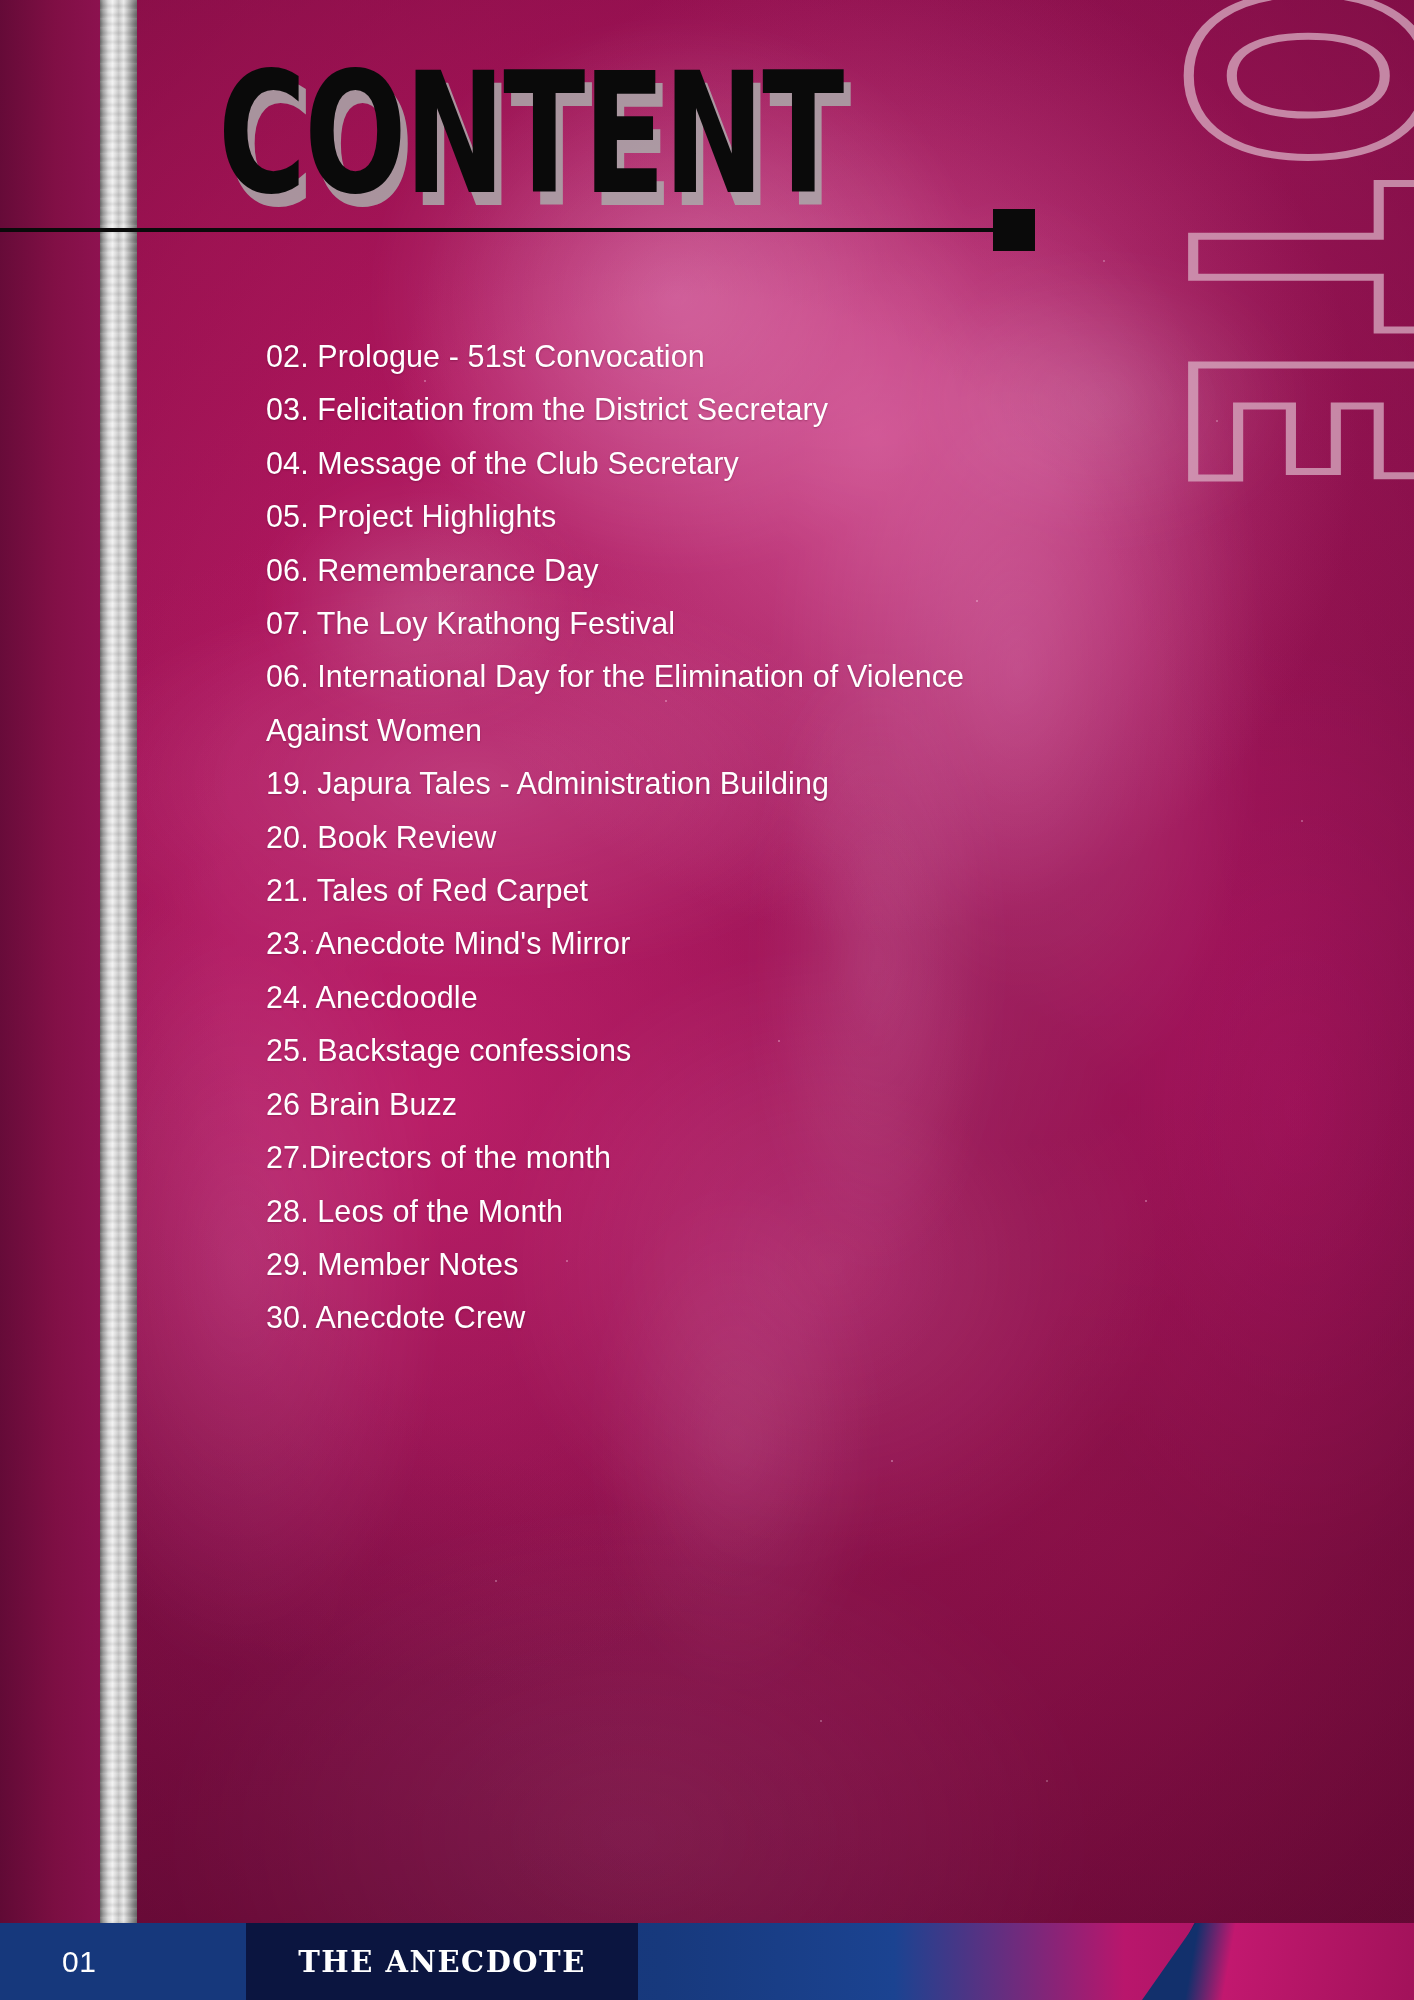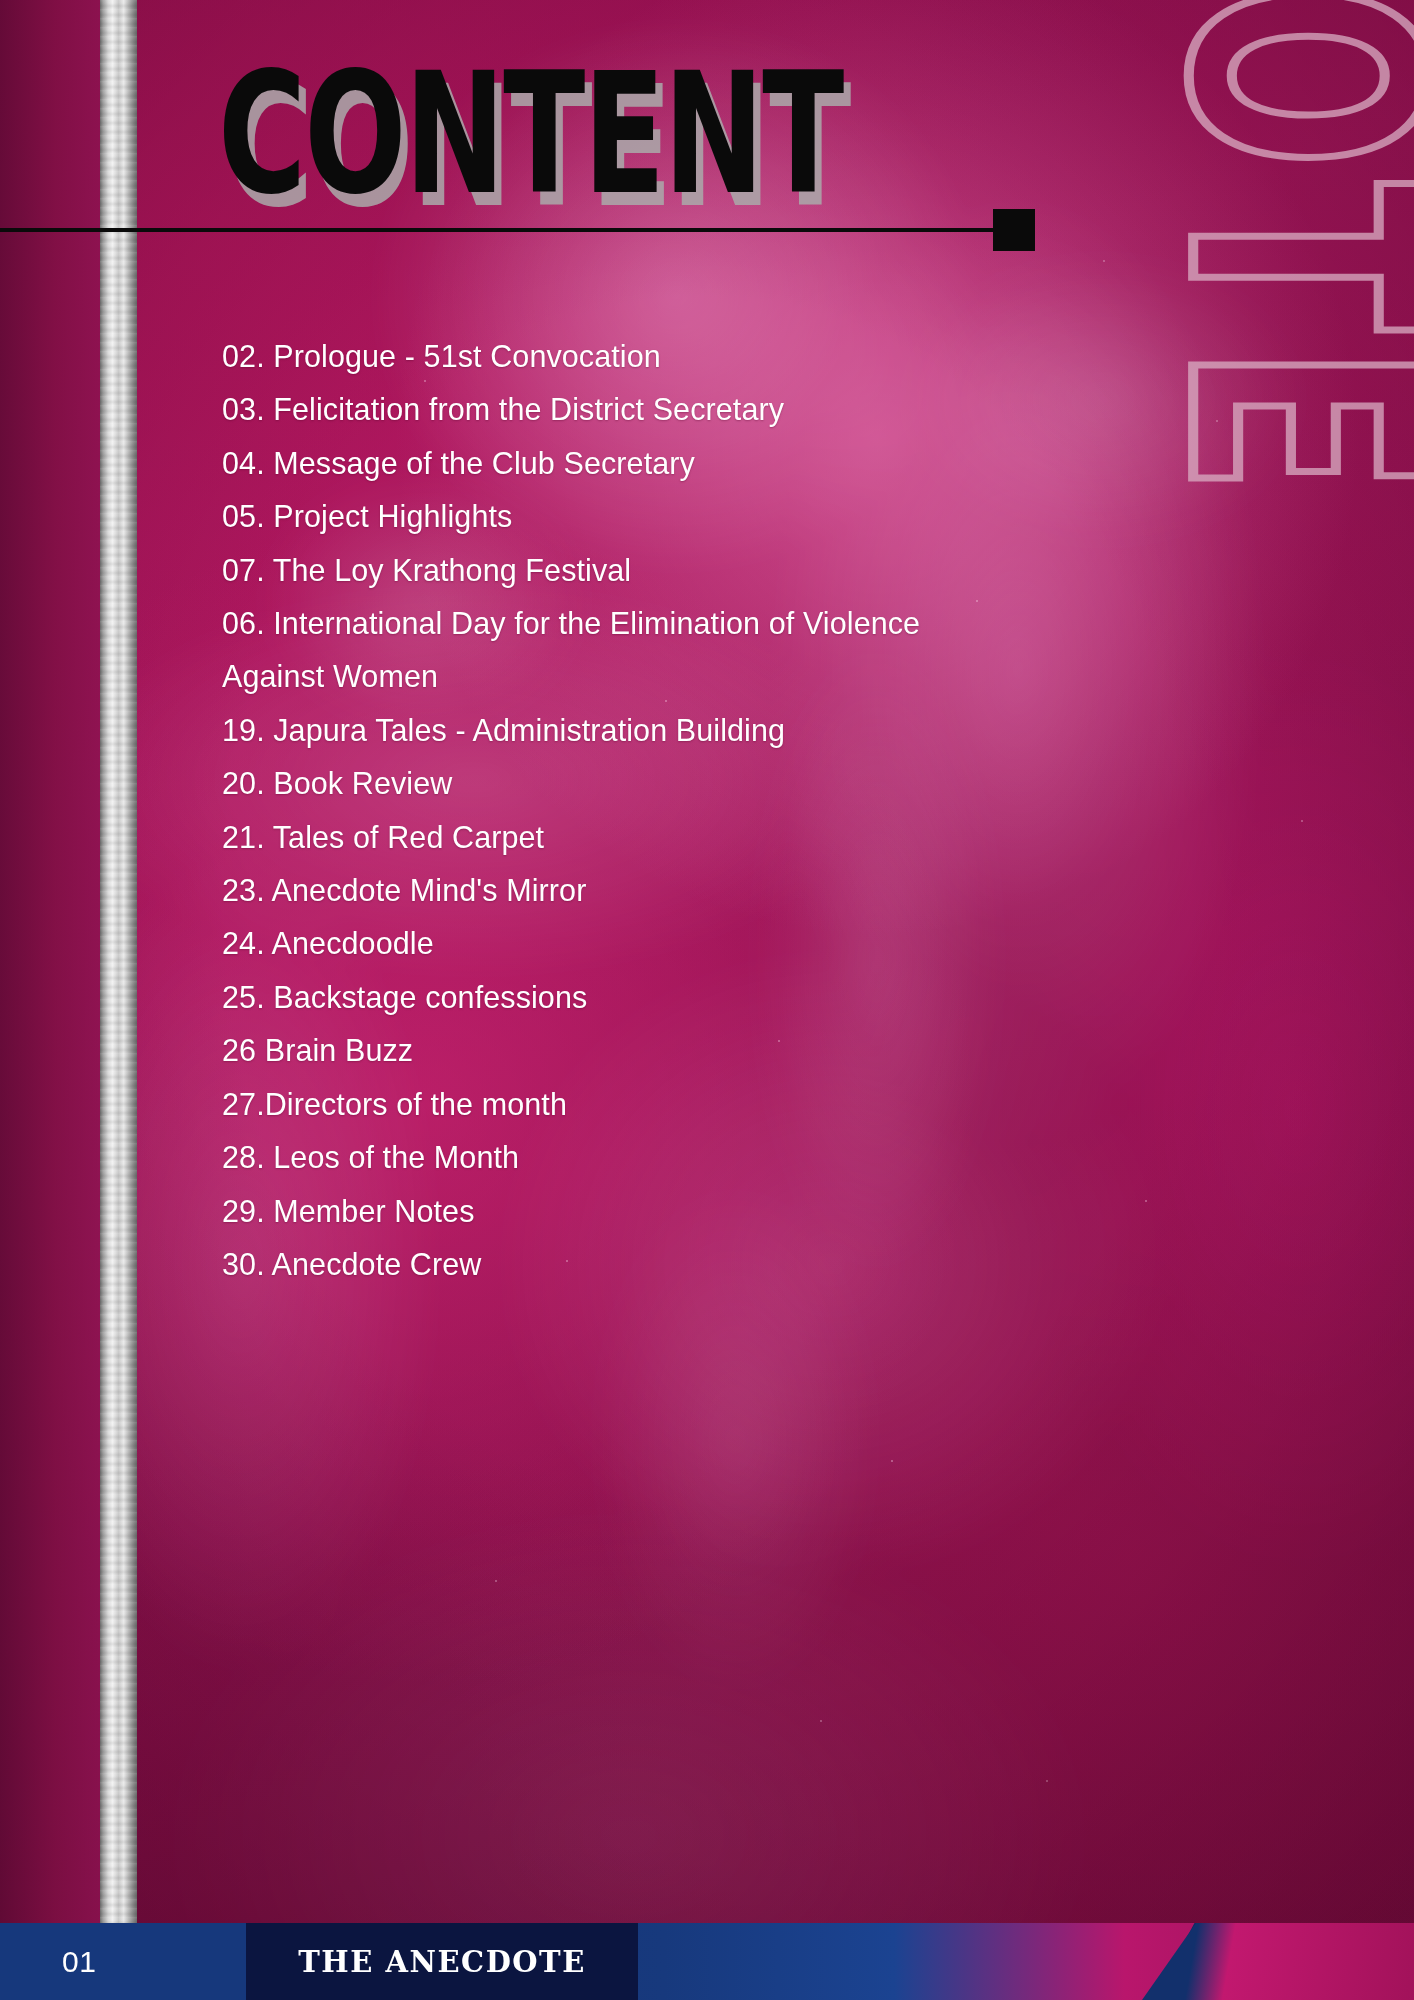--- a/index.html
+++ b/index.html
@@ -143,20 +143,21 @@
     top: 330px;
     width: 760px;
   }
   .toc-item {
     color: #ffffff;
     font-size: 30.5px;
     line-height: 53.4px;
     letter-spacing: 0.1px;
     text-shadow: 0 1px 2px rgba(80,0,40,0.35);
     white-space: pre-wrap;
+    margin-left: 44px;
   }
 
   
   .wordmark {
     position: absolute;
     right: -46px;
     top: 392px;
     width: 1320px;
     height: 330px;
     transform: rotate(90deg);
@@ -276,20 +277,21 @@
   </div>
 
   <div class="rule"></div>
   <div class="rule-square"></div>
 
   <div class="toc">
     <div class="toc-item">02. Prologue - 51st Convocation</div>
     <div class="toc-item">03. Felicitation from the District Secretary</div>
     <div class="toc-item">04. Message of the Club Secretary</div>
     <div class="toc-item">05. Project Highlights</div>
+    <div class="toc-item">06. Rememberance Day</div>
     <div class="toc-item">07. The Loy Krathong Festival</div>
     <div class="toc-item">06. International Day for the Elimination of Violence Against Women</div>
     <div class="toc-item">19. Japura Tales - Administration Building</div>
     <div class="toc-item">20. Book Review</div>
     <div class="toc-item">21. Tales of Red Carpet</div>
     <div class="toc-item">23. Anecdote Mind's Mirror</div>
     <div class="toc-item">24. Anecdoodle</div>
     <div class="toc-item">25. Backstage confessions</div>
     <div class="toc-item">26 Brain Buzz</div>
     <div class="toc-item">27.Directors of the month</div>

